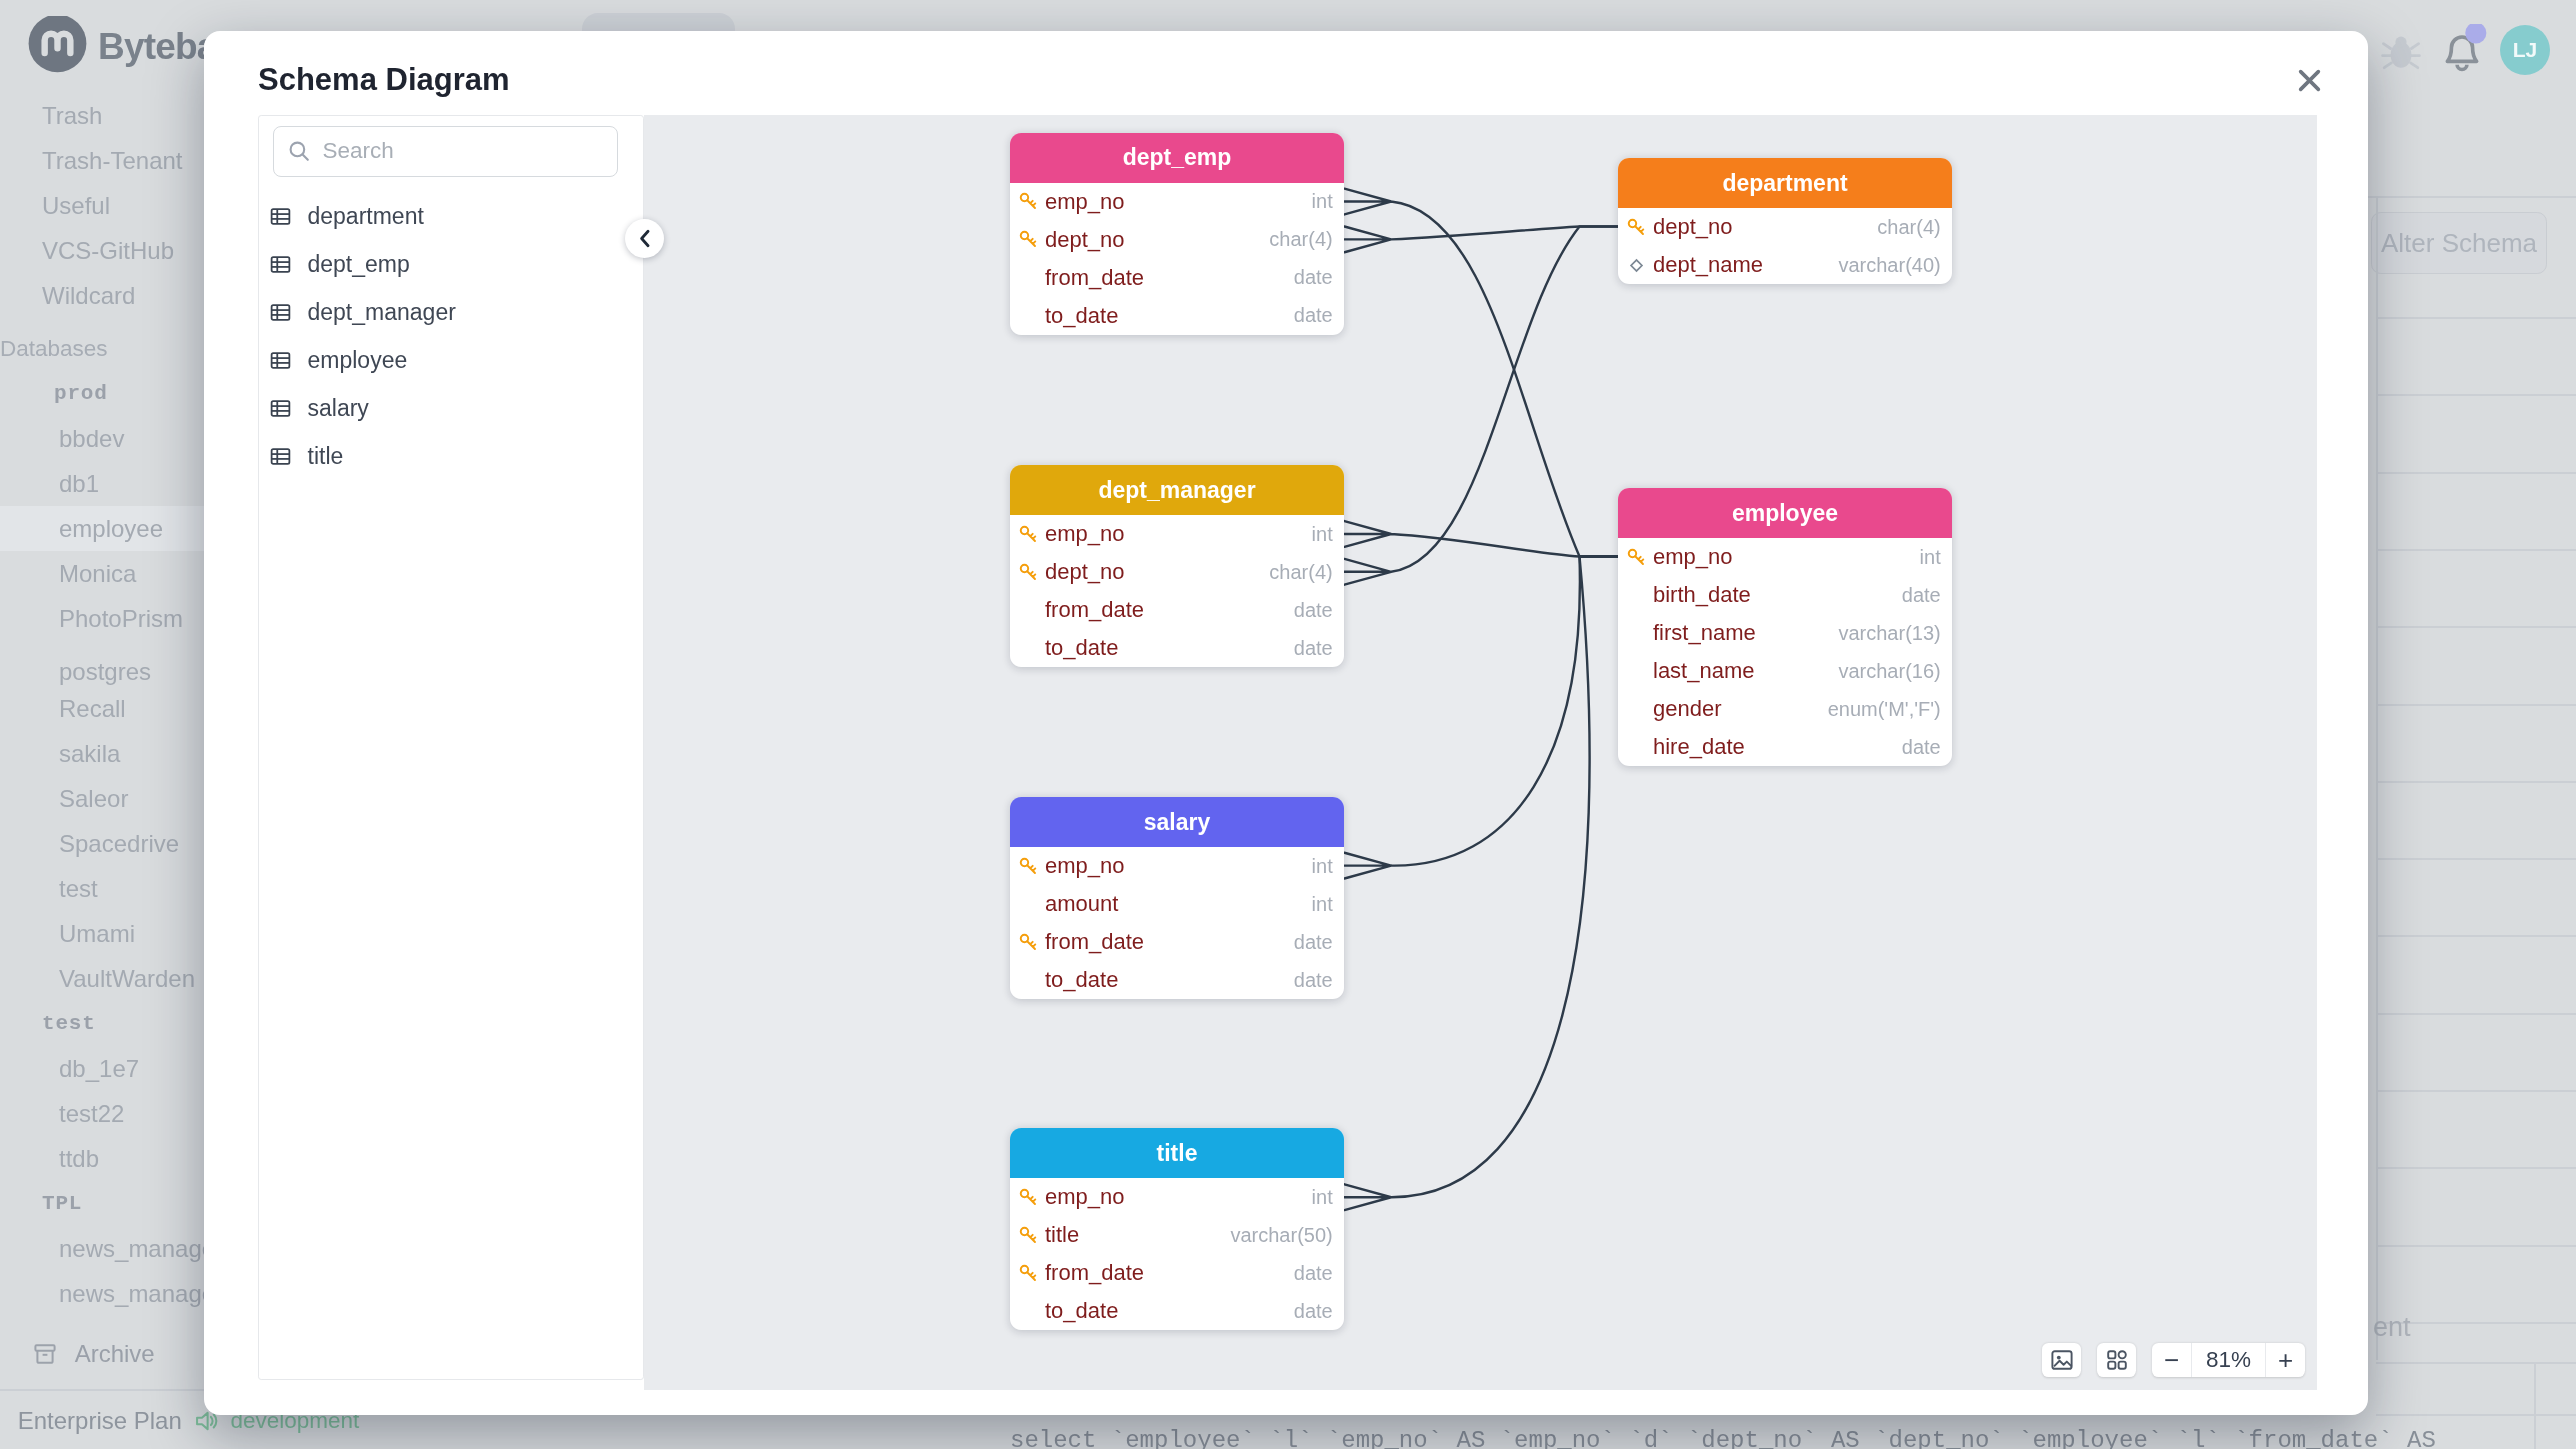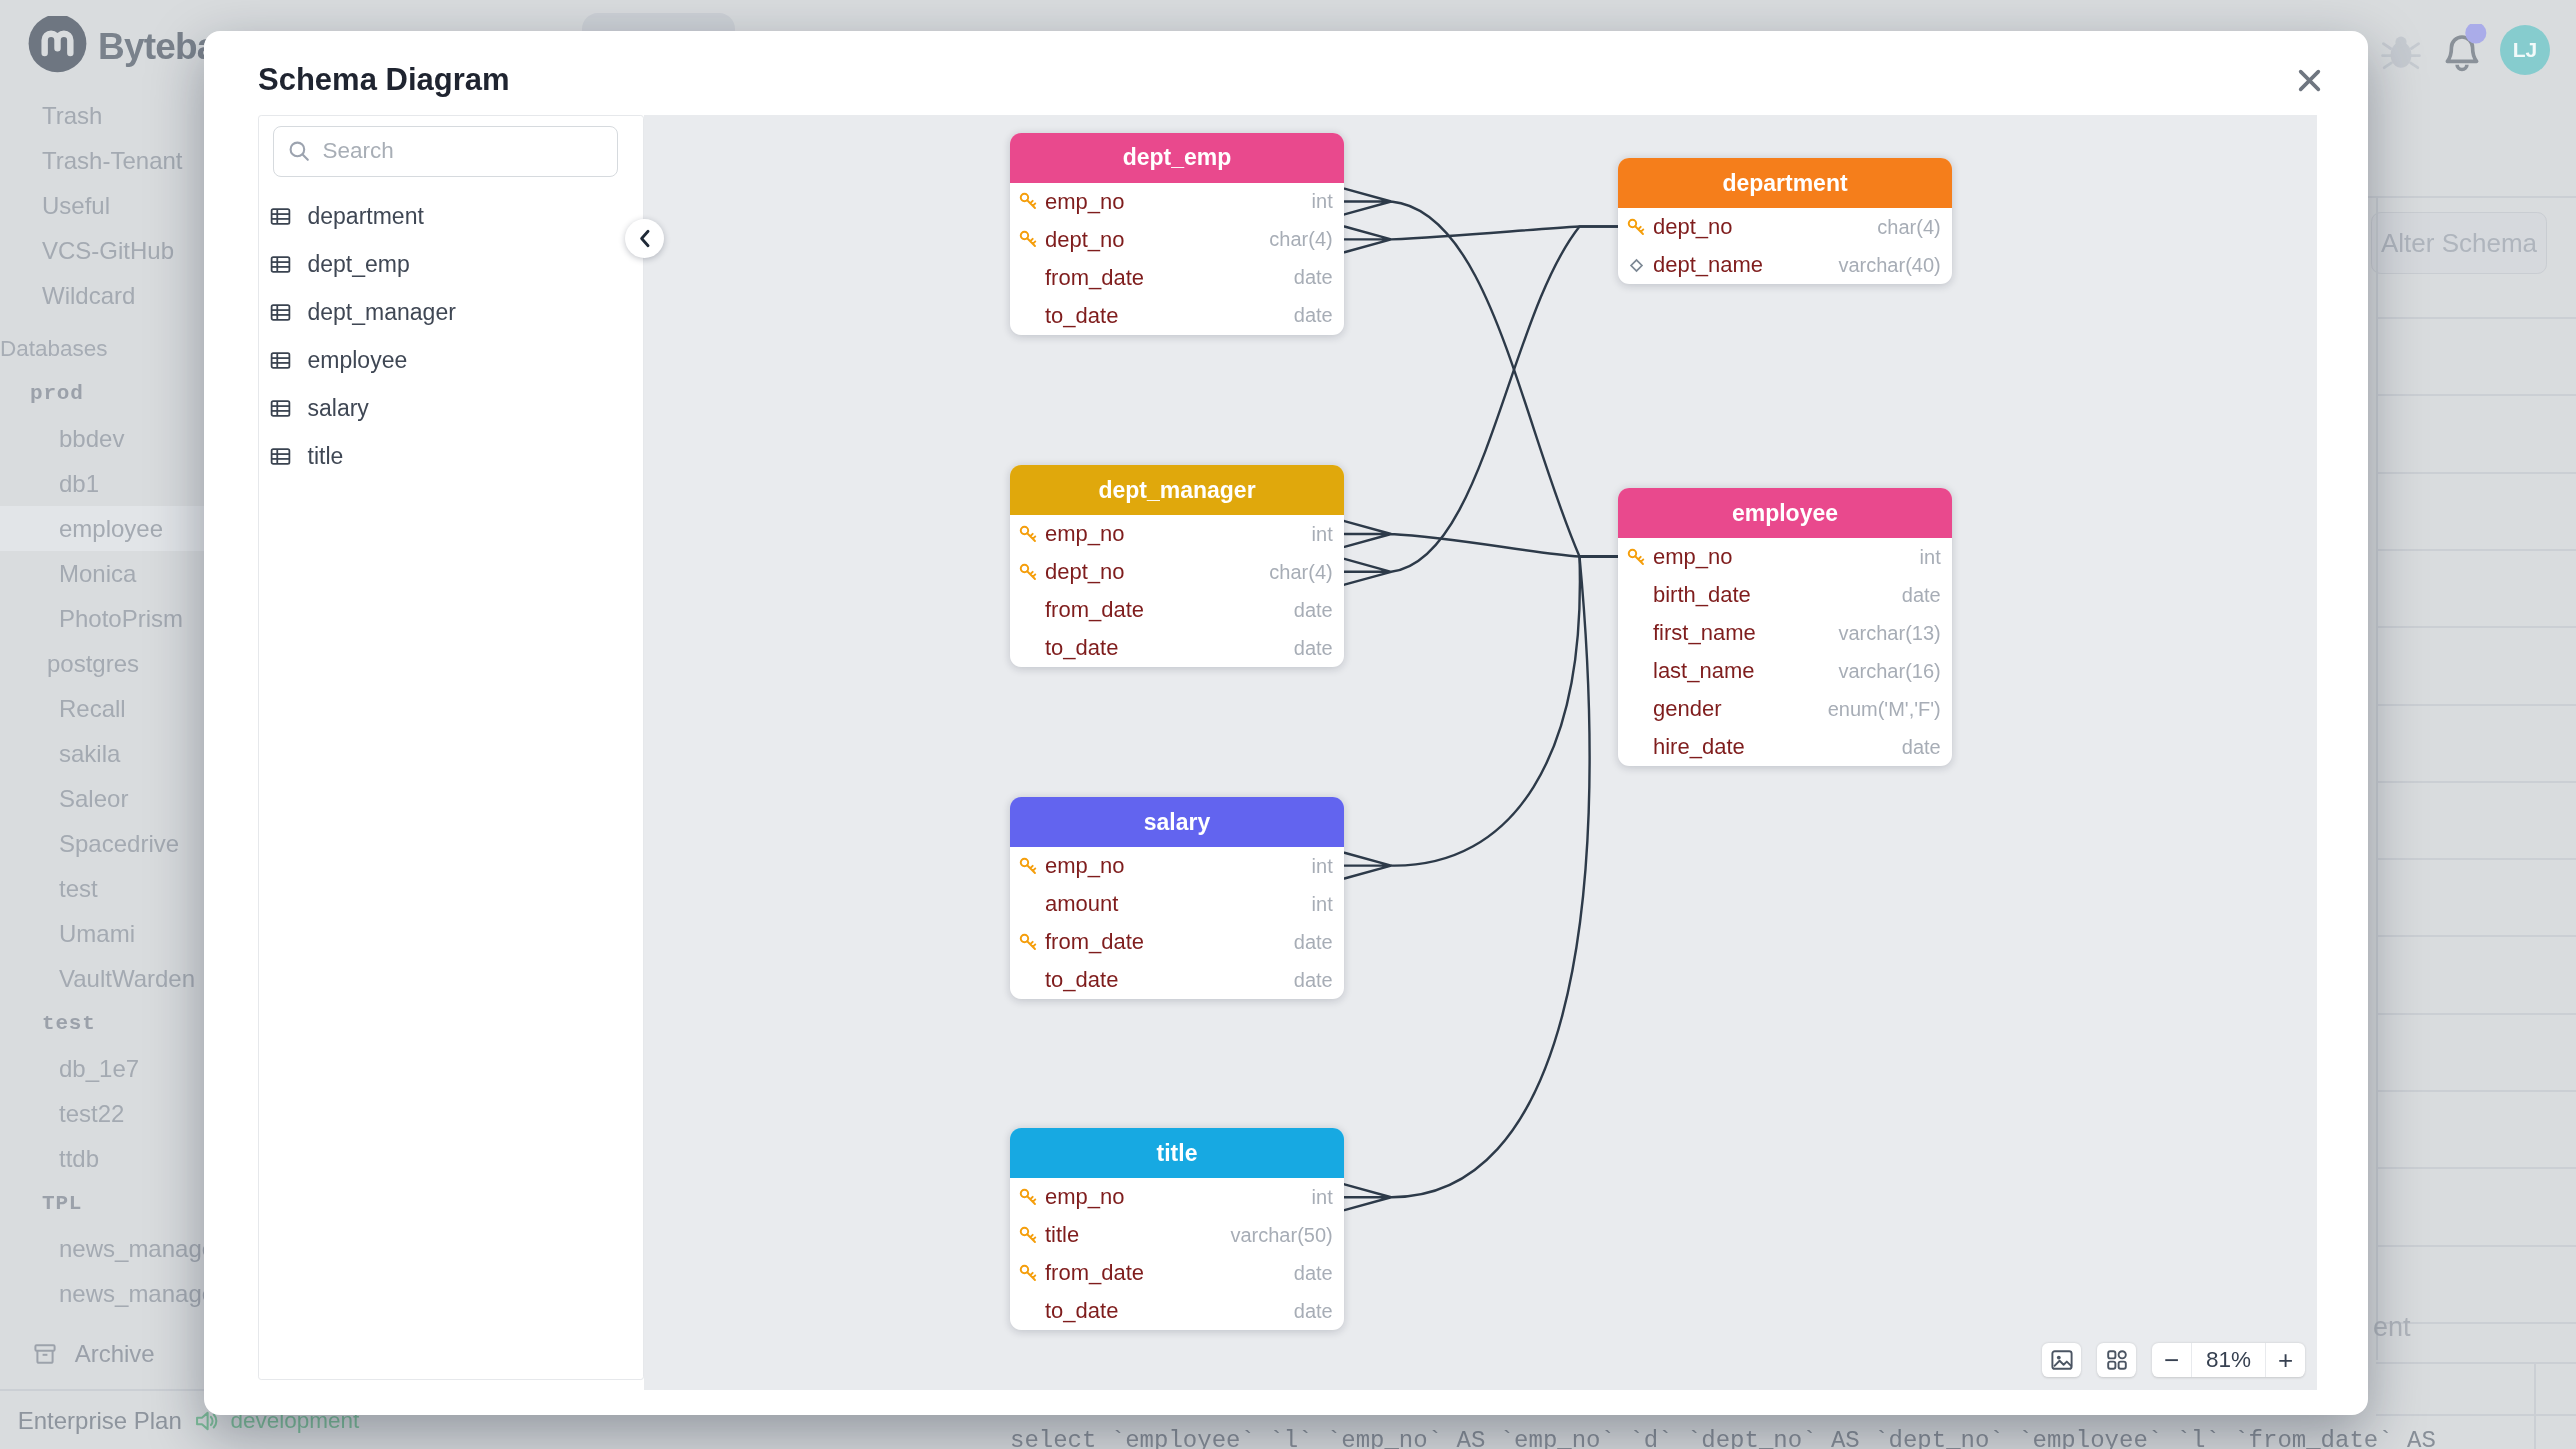--- a/index.html
+++ b/index.html
@@ -124,39 +124,39 @@
   </div>
         <div class="sb-row" style="padding-left: 42px;">
     <span>VCS-GitHub</span>
   </div>
         <div class="sb-row" style="padding-left: 42px;">
     <span>Wildcard</span>
   </div>
         <div class="sb-row sb-section" style="">
     <span>Databases</span>
   </div>
-        <div class="sb-row sb-group" style="padding-left: 30px;">
+        <div class="sb-row sb-group" style="padding-left: 54px;">
     <span>prod</span>
   </div>
         <div class="sb-row" style="padding-left: 59px;">
     <span>bbdev</span>
   </div>
         <div class="sb-row" style="padding-left: 59px;">
     <span>db1</span>
   </div>
         <div class="sb-row sb-selected" style="padding-left: 59px;">
     <span>employee</span>
   </div>
         <div class="sb-row" style="padding-left: 59px;">
     <span>Monica</span>
   </div>
         <div class="sb-row" style="padding-left: 59px;">
     <span>PhotoPrism</span>
   </div>
-        <div class="sb-row" style="padding-left: 47px;">
+        <div class="sb-row" style="padding-left: 59px; align-items: flex-end;">
     <span>postgres</span>
   </div>
         <div class="sb-row" style="padding-left: 59px;">
     <span>Recall</span>
   </div>
         <div class="sb-row" style="padding-left: 59px;">
     <span>sakila</span>
   </div>
         <div class="sb-row" style="padding-left: 59px;">
     <span>Saleor</span>

